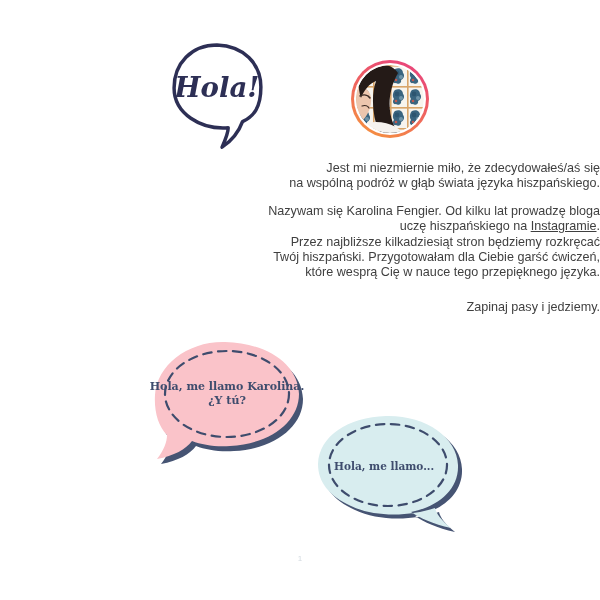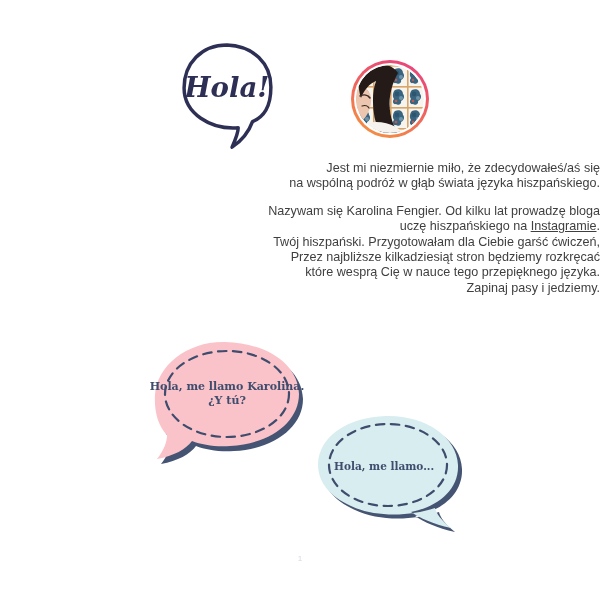--- a/index.html
+++ b/index.html
@@ -7,21 +7,21 @@
   body {
     position: relative;
     background: #ffffff;
     font-family: "Liberation Sans", sans-serif;
     overflow: hidden;
   }
 
   
   .logo-wrap {
     position: absolute;
-    left: 180px; top: 42px;
+    left: 170px; top: 42px;
     width: 96px; height: 106px;
   }
   .avatar {
     position: absolute;
     left: 351px; top: 60px;
     width: 78px; height: 78px;
     border-radius: 50%;
     background: linear-gradient(205deg, #e8447c 8%, #ee5f62 45%, #f59140 92%);
     padding: 3px;
   }
@@ -42,21 +42,21 @@
     position: absolute;
     left: 0; top: 161px;
     width: 600px;
     text-align: center;
     color: #3f3f3f;
     font-size: 12.6px;
     line-height: 15.4px;
   }
   .para { margin: 0 auto; text-align: right; }
   .para.p2 { margin-top: 12px; }
-  .para.p3 { }
+  .para.p3 { margin-top: 19px; }
   .tline { display: block; }
   .link {
     color: #3f3f3f;
     text-decoration: underline;
     cursor: pointer;
   }
 
   
   .bubble-pink {
     position: absolute;
@@ -133,24 +133,24 @@
   </div>
 
   <div class="para p2">
     <span class="tline">
       <span>Nazywam się Karolina Fengier. Od kilku lat prowadzę bloga</span>
     </span>
     <span class="tline">
       <span>uczę hiszpańskiego na </span><a class="link">Instagramie</a><span>.</span>
     </span>
     <span class="tline">
-      <span>Twój hiszpański. Przygotowałam dla Ciebie garść ćwiczeń,</span>
+      <span>Przez najbliższe kilkadziesiąt stron będziemy rozkręcać</span>
     </span>
     <span class="tline">
-      <span>Przez najbliższe kilkadziesiąt stron będziemy rozkręcać</span>
+      <span>Twój hiszpański. Przygotowałam dla Ciebie garść ćwiczeń,</span>
     </span>
     <span class="tline">
       <span>które wesprą Cię w nauce tego przepięknego języka.</span>
     </span>
   </div>
 
   <div class="para p3">
     <span class="tline">Zapinaj pasy i jedziemy.</span>
   </div>
 

